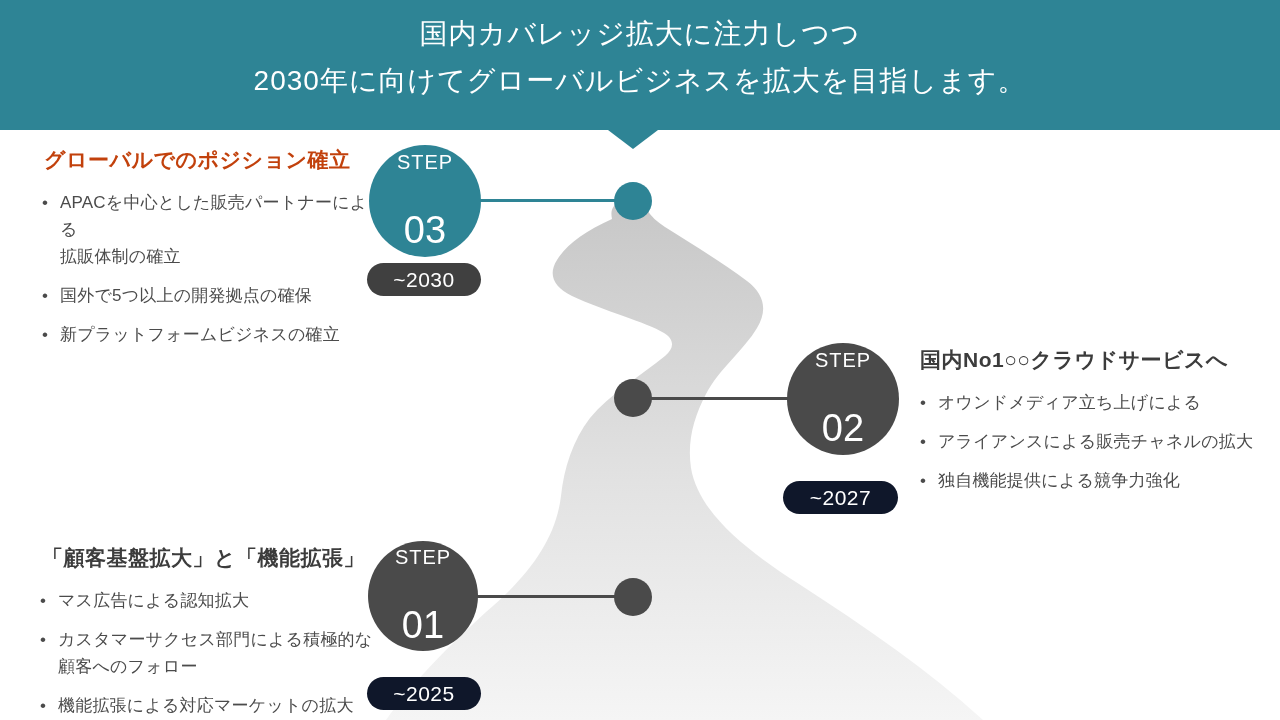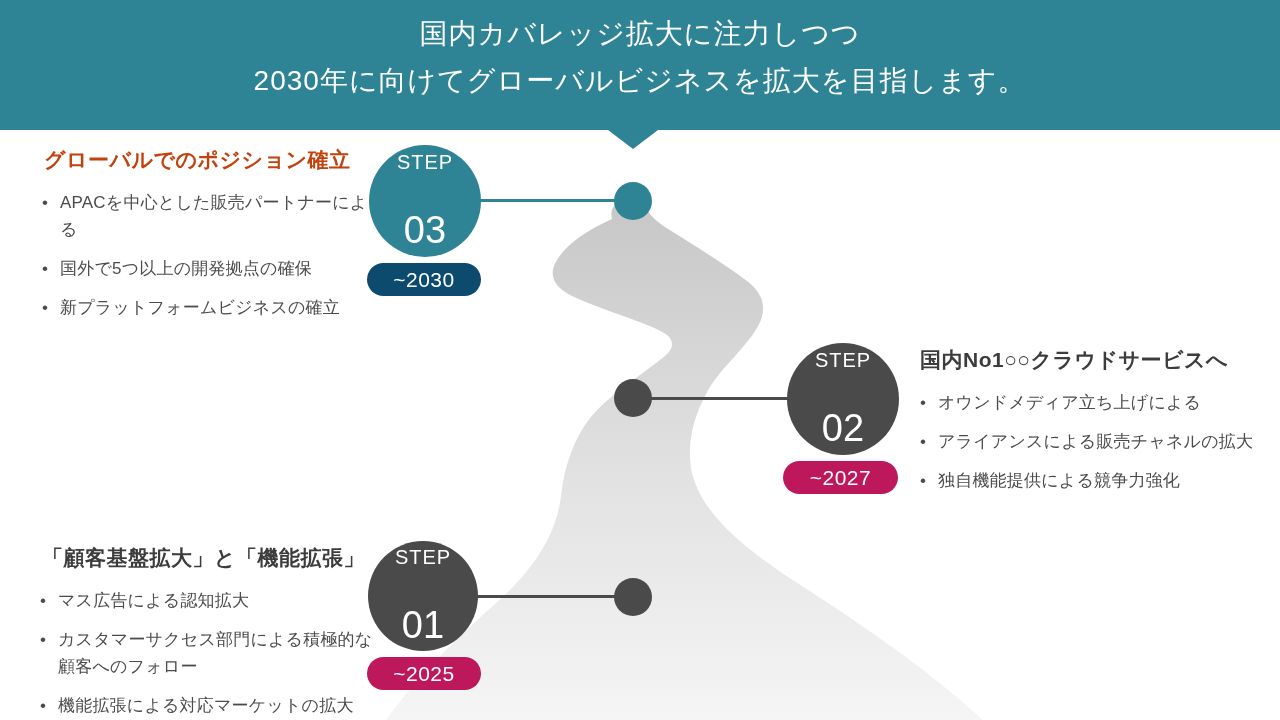--- a/index.html
+++ b/index.html
@@ -41,22 +41,22 @@
   .step-circle.teal{background:#2E8495;}
   .step-circle.dark{background:#4A4A4A;}
   .step-circle .step-word{font-size:20px;letter-spacing:1px;line-height:22px;}
   .step-circle .step-num{font-size:38px;line-height:42px;}
 
   
   .badge{
     position:absolute;height:33px;border-radius:17px;color:#ffffff;
     display:flex;align-items:center;justify-content:center;font-size:21px;letter-spacing:.5px;
   }
-  .badge.teal{background:#0c4a6e;}
-  .badge.dark{background:#be185d;}
+  .badge.teal{background:#404040;}
+  .badge.dark{background:#0f172a;margin-top:20px;}
 
   
   .text-block{position:absolute;}
   .text-block .heading{font-size:21px;font-weight:bold;margin:0 0 15px 14px;letter-spacing:.5px;}
   .heading.teal-text{color:#c2410c;}
   .heading.dark-text{color:#3C3C3C;}
   .bullet{display:flex;margin-bottom:12px;}
   .bullet .marker{width:30px;flex:0 0 30px;color:#4B4B4B;font-size:17px;line-height:27px;text-align:center;}
   .bullet .marker::before{content:"\2022";}
   .bullet .lines{flex:1;}
@@ -119,20 +119,21 @@
   </div>
   <div class="badge teal" style="top:263px;left:367px;width:114px;">
     <span>~2030</span>
   </div>
   <div class="text-block" style="top:146px;left:30px;width:350px;">
     <p class="heading teal-text">グローバルでのポジション確立</p>
     <div class="bullet">
       <span class="marker"></span>
       <span class="lines">
         <span class="ln">APACを中心とした販売パートナーによる</span>
+        <span class="ln">拡販体制の確立</span>
       </span>
     </div>
     <div class="bullet">
       <span class="marker"></span>
       <span class="lines">
         <span class="ln">国外で5つ以上の開発拠点の確保</span>
       </span>
     </div>
     <div class="bullet">
       <span class="marker"></span>

